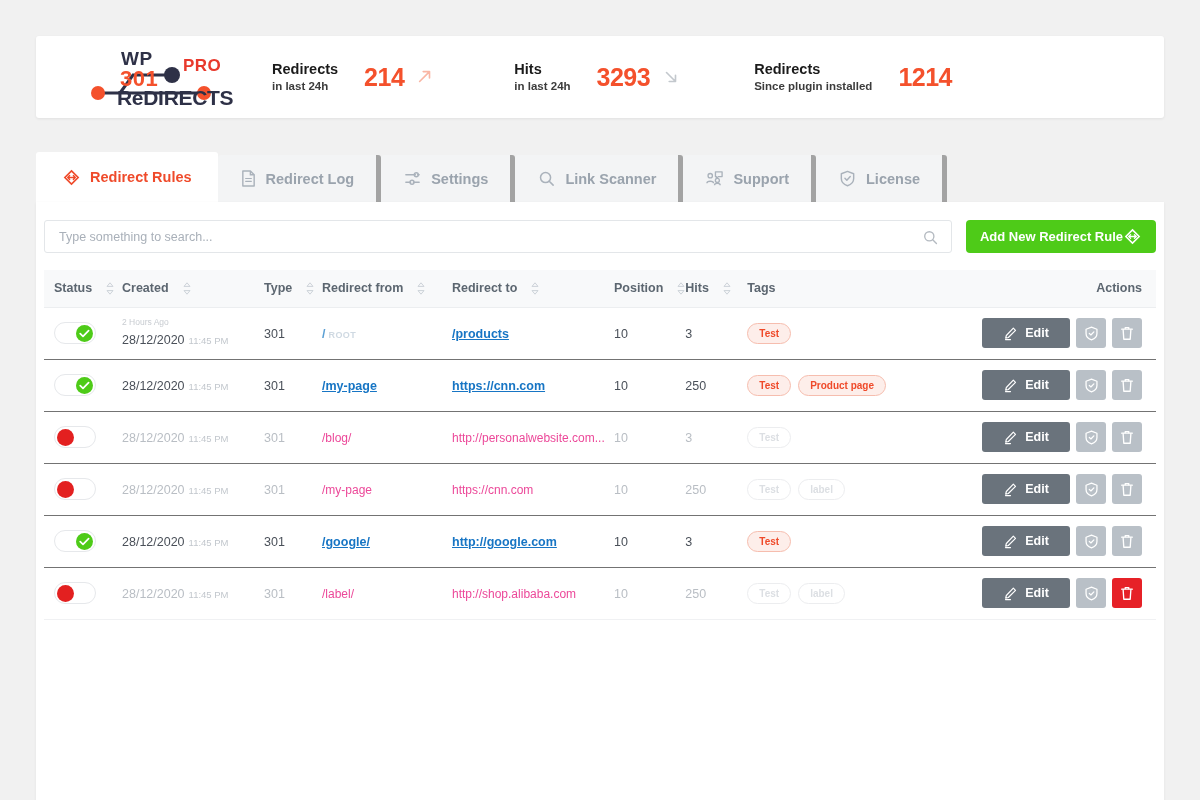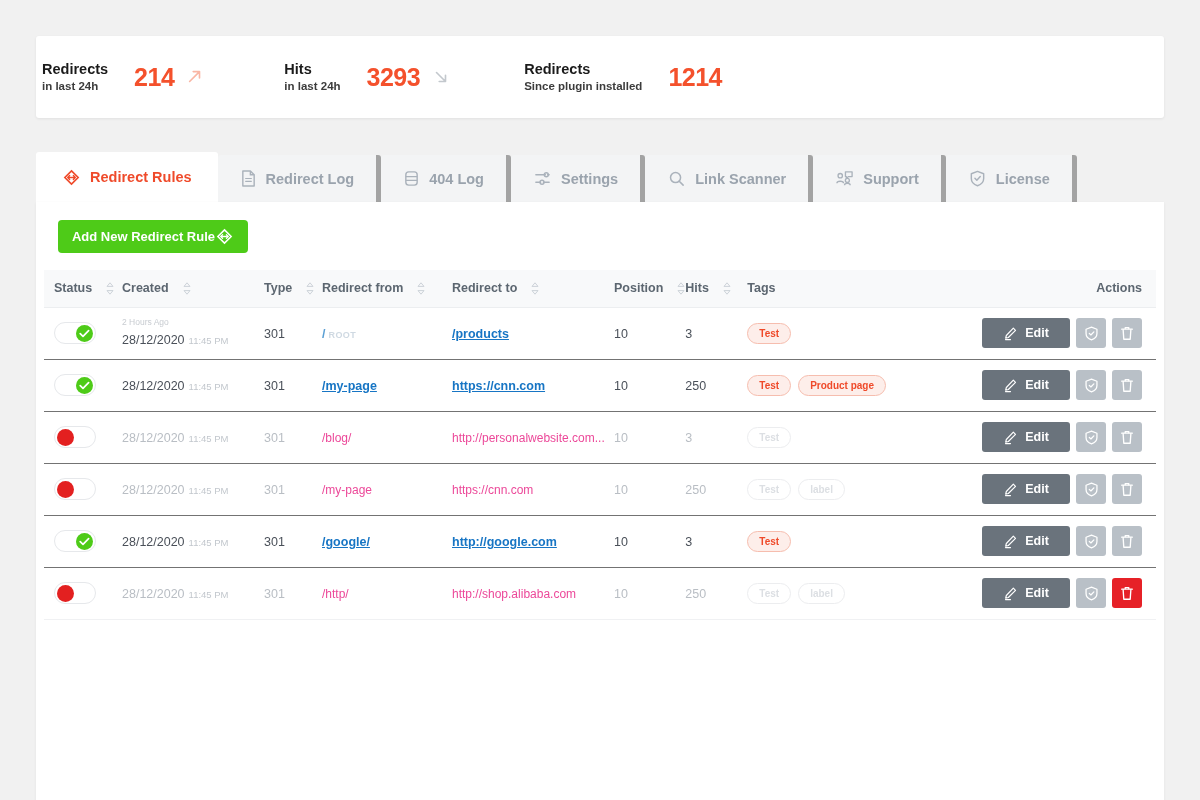--- a/index.html
+++ b/index.html
@@ -158,20 +158,35 @@
   }
   .btn-sq.danger { background:#e62127; }
 </style>
 </head>
 <body>
 
 <div id="root">
 
   <div class="header">
 
+    <div class="logo-wrap">
+      <div class="logo">
+        <svg width="128" height="62" viewBox="0 0 128 62">
+          <polyline points="33,47 46,29 82,29" fill="none" stroke="#2e3147" stroke-width="3"></polyline>
+          <line x1="12" y1="47" x2="116" y2="47" stroke="#2e3147" stroke-width="3"></line>
+          <circle cx="11" cy="47" r="7" fill="#f4512c"></circle>
+          <circle cx="117" cy="47" r="7" fill="#f4512c"></circle>
+          <circle cx="85" cy="29" r="8" fill="#2e3147"></circle>
+        </svg>
+        <span class="wp">WP</span>
+        <span class="three01">301</span>
+        <span class="pro">PRO</span>
+        <span class="redirects">ReDIRECTS</span>
+      </div>
+    </div>
 
     <div class="stats">
 
       <div class="stat" style="margin-left:6px;">
         <div class="stat-label">
           <span class="t1">Redirects</span>
           <span class="t2">in last 24h</span>
         </div>
         <div class="stat-value">214</div>
         <svg class="stat-arrow" viewBox="0 0 20 20">
@@ -213,27 +228,20 @@
 
     <div class="tab">
       <svg width="17" height="19" viewBox="0 0 18 20">
         <path d="M3 2 H11 L15 6 V18 H3 Z" fill="none" stroke="#aab2bb" stroke-width="1.5" stroke-linejoin="round"></path>
         <path d="M11 2 V6 H15" fill="none" stroke="#aab2bb" stroke-width="1.5"></path>
         <path d="M6 10 H12 M6 13 H12" stroke="#aab2bb" stroke-width="1.3" stroke-linecap="round"></path>
       </svg>
       <span>Redirect Log</span>
     </div>
 
-    <div class="tab">
-      <svg width="17" height="19" viewBox="0 0 18 20">
-        <rect x="3" y="3" width="12" height="14" rx="3" fill="none" stroke="#aab2bb" stroke-width="1.5"></rect>
-        <path d="M3 8 H15 M3 12 H15" stroke="#aab2bb" stroke-width="1.4"></path>
-      </svg>
-      <span>404 Log</span>
-    </div>
 
     <div class="tab">
       <svg width="19" height="19" viewBox="0 0 20 20">
         <path d="M3 6 H13 M3 14 H8" stroke="#aab2bb" stroke-width="1.5" stroke-linecap="round"></path>
         <path d="M15.5 6 H17 M11 14 H17" stroke="#aab2bb" stroke-width="1.5" stroke-linecap="round"></path>
         <circle cx="14" cy="6" r="2.1" fill="none" stroke="#aab2bb" stroke-width="1.5"></circle>
         <circle cx="9.5" cy="14" r="2.1" fill="none" stroke="#aab2bb" stroke-width="1.5"></circle>
       </svg>
       <span>Settings</span>
     </div>
@@ -263,20 +271,27 @@
         <path d="M7.3 9.8 L9.3 11.9 L12.9 7.9" fill="none" stroke="#aab2bb" stroke-width="1.5" stroke-linecap="round" stroke-linejoin="round"></path>
       </svg>
       <span>License</span>
     </div>
 
   </div>
 
   <div class="panel">
 
     <div class="toolbar">
+      <div class="search-box">
+        <input type="text" placeholder="Type something to search..." style="">
+        <svg class="search-icon" width="17" height="17" viewBox="0 0 20 20">
+          <circle cx="8.6" cy="8.6" r="5.4" fill="none" stroke="#b4bac1" stroke-width="1.6"></circle>
+          <path d="M12.6 12.6 L17 17" stroke="#b4bac1" stroke-width="1.6" stroke-linecap="round"></path>
+        </svg>
+      </div>
       <button class="add-btn">
         <span>Add New Redirect Rule</span>
         <svg width="19" height="19" viewBox="0 0 20 20">
           <path d="M10 3 L17 10 L10 17 L3 10 Z" fill="none" stroke="#ffffff" stroke-width="1.6"></path>
           <path d="M6 10 H14 M6 10 L8 8 M6 10 L8 12 M14 10 L12 8 M14 10 L12 12" fill="none" stroke="#ffffff" stroke-width="1.4" stroke-linecap="round"></path>
         </svg>
       </button>
     </div>
 
     <table class="grid">
@@ -566,21 +581,21 @@
               </div></td>
           </tr>
           <tr class="row">
             <td class="c-status">
               <div class="toggle off">
                 <span class="knob"></span>
               </div>
             </td>
             <td class="c-created"><span class="date dim">28/12/2020</span><span class="time">11:45 PM</span></td>
             <td class="c-type"><span class="cell-txt dim">301</span></td>
-            <td class="c-from"><span class="muted-url">/http/</span></td>
+            <td class="c-from"><span class="muted-url">/label/</span></td>
             <td class="c-to"><span class="muted-url">http://shop.alibaba.com</span></td>
             <td class="c-pos"><span class="cell-txt dim">10</span></td>
             <td class="c-hits"><span class="cell-txt dim">250</span></td>
             <td class="c-tags">
               <div class="tagwrap">
                 <span class="tag off">Test</span>
                 <span class="tag off">label</span>
               </div>
             </td>
             <td class="c-actions"><div class="actions">

